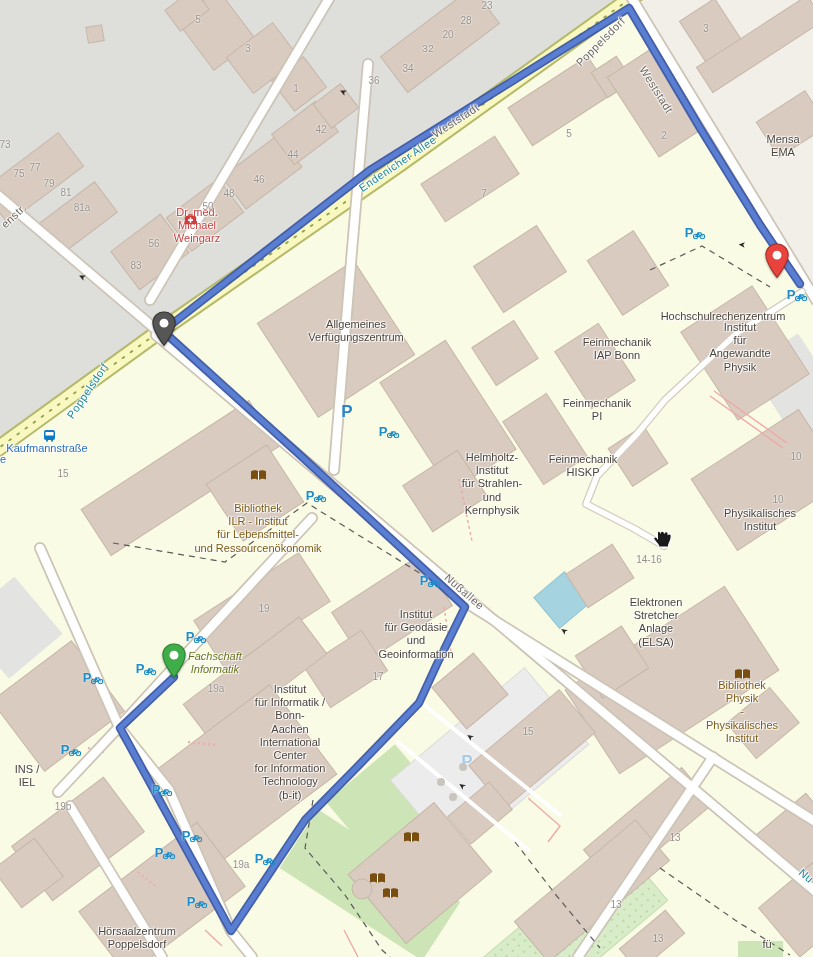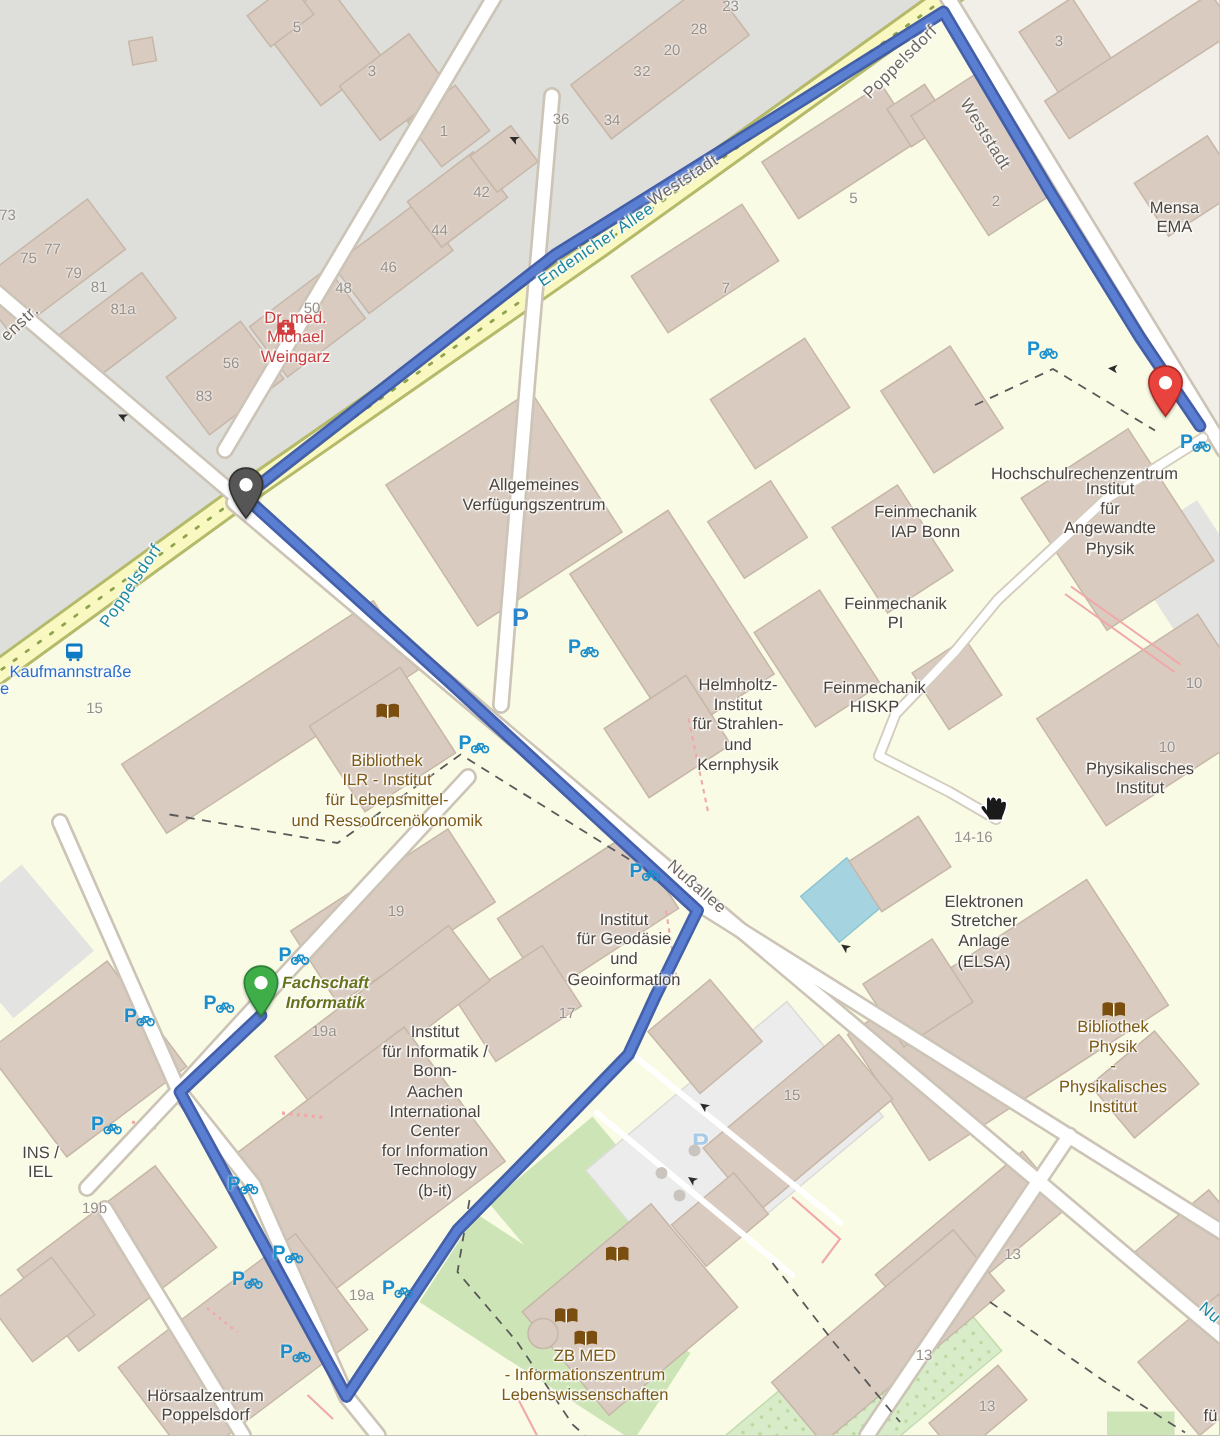--- a/index.html
+++ b/index.html
@@ -6,21 +6,21 @@
   #map{position:relative;width:813px;height:957px;overflow:hidden;
        font-family:"Liberation Sans",sans-serif;background:#fafbe4;cursor:default;}
   #base{position:absolute;left:0;top:0;}
   #labels{position:absolute;left:0;top:0;width:813px;height:957px;}
   .lbl{position:absolute;transform:translate(-50%,-50%);
        font:11px/1.2 "Liberation Sans",sans-serif;color:#4b443c;text-align:center;
        white-space:pre-line;pointer-events:none;
        text-shadow:0 0 2px #fff,0 0 2px #fff,0 0 3px #fff,1px 1px 0 rgba(255,255,255,.75),-1px -1px 0 rgba(255,255,255,.75);}
   .lib{color:#7c5a14;}
   .red{color:#c93f3f;}
-  .olive{color:#68721c;font-style:italic;font-weight:bold;}
+  .olive{color:#68721c;font-style:italic;font-weight:normal;}
   .blue{color:#2a6fc9;}
   .street{color:#6e6860;letter-spacing:.5px;}
   .teal{color:#1b87a0;letter-spacing:.5px;}
   .num{position:absolute;transform:translate(-50%,-50%);font:10px "Liberation Sans",sans-serif;
        color:#97908a;pointer-events:none;white-space:nowrap;
        text-shadow:0 0 2px rgba(255,255,255,.9),0 0 2px rgba(255,255,255,.9);}
   .icon{position:absolute;pointer-events:none;}
   .pbike{position:absolute;transform:translate(-50%,-50%);color:#1b8ecb;
        font:bold 13px "Liberation Sans",sans-serif;pointer-events:none;
        text-shadow:0 0 2px #fff;display:flex;align-items:flex-start;}
@@ -224,62 +224,59 @@
       <div class="lbl " style="left: 137px; top: 938px; transform: translate(-50%, -50%);">Hörsaalzentrum
 Poppelsdorf</div>
       <div class="lbl lib" style="left: 258px; top: 528px; transform: translate(-50%, -50%);">Bibliothek
 ILR - Institut
 für Lebensmittel-
 und Ressourcenökonomik</div>
       <div class="lbl lib" style="left: 742px; top: 712px; transform: translate(-50%, -50%);">Bibliothek
 Physik
 - Physikalisches
 Institut</div>
-      <div class="lbl lib" style="left: 390px; top: 918px; transform: translate(-50%, -50%);">ZB MED
-- Informationszentrum
-Lebenswissenschaften</div>
       <div class="lbl red" style="left: 197px; top: 226px; transform: translate(-50%, -50%); text-align: center;">Dr. med.
 Michael
 Weingarz</div>
       <div class="lbl olive" style="left: 188px; top: 663px; transform: translate(0px, -50%);">Fachschaft
 Informatik</div>
       <div class="lbl blue" style="left: 47px; top: 449px; transform: translate(-50%, -50%);">Kaufmannstraße</div>
       <div class="lbl blue" style="left: 3px; top: 460px; transform: translate(-50%, -50%);">e</div>
       <div class="lbl street" style="left: 456px; top: 121px; transform: translate(-50%, -50%) rotate(-33deg);">Weststadt</div>
       <div class="lbl street" style="left: 656px; top: 90px; transform: translate(-50%, -50%) rotate(58deg);">Weststadt</div>
       <div class="lbl street" style="left: 601px; top: 42px; transform: translate(-50%, -50%) rotate(-45deg);">Poppelsdorf</div>
       <div class="lbl street" style="left: 14px; top: 216px; transform: translate(-50%, -50%) rotate(-43deg);">enstr.</div>
       <div class="lbl street" style="left: 464px; top: 592px; transform: translate(-50%, -50%) rotate(41deg);">Nußallee</div>
       <div class="lbl teal" style="left: 398px; top: 164px; transform: translate(-50%, -50%) rotate(-34deg);">Endenicher Allee</div>
       <div class="lbl teal" style="left: 88px; top: 391px; transform: translate(-50%, -50%) rotate(-56deg);">Poppelsdorf</div>
       <div class="lbl teal" style="left: 806px; top: 876px; transform: translate(-50%, -50%) rotate(41deg);">Nu</div>
       <div class="lbl " style="left: 795px; top: 14px; transform: translate(-50%, -50%); margin-left: 34px;">An
 Gym</div>
-      <div class="lbl " style="left: 807px; top: 945px; transform: translate(-50%, -50%);">fü</div>
+      <div class="lbl " style="left: 767px; top: 945px; transform: translate(-50%, -50%);">fü</div>
       <div class="num" style="left: 5px; top: 144px;">73</div>
       <div class="num" style="left: 19px; top: 156px; margin-top: 17px;">75</div>
       <div class="num" style="left: 35px; top: 167px;">77</div>
       <div class="num" style="left: 49px; top: 183px;">79</div>
       <div class="num" style="left: 66px; top: 192px;">81</div>
       <div class="num" style="left: 82px; top: 207px;">81a</div>
       <div class="num" style="left: 136px; top: 265px;">83</div>
       <div class="num" style="left: 154px; top: 243px;">56</div>
       <div class="num" style="left: 208px; top: 206px;">50</div>
       <div class="num" style="left: 229px; top: 193px;">48</div>
       <div class="num" style="left: 259px; top: 179px;">46</div>
       <div class="num" style="left: 293px; top: 154px;">44</div>
       <div class="num" style="left: 321px; top: 129px;">42</div>
       <div class="num" style="left: 296px; top: 88px;">1</div>
       <div class="num" style="left: 248px; top: 48px;">3</div>
       <div class="num" style="left: 198px; top: 19px;">5</div>
       <div class="num" style="left: 487px; top: 5px;">23</div>
       <div class="num" style="left: 466px; top: 20px;">28</div>
       <div class="num" style="left: 448px; top: 34px;">20</div>
       <div class="num" style="left: 428px; top: 49px; font-family: Liberation Mono, monospace;">32</div>
-      <div class="num" style="left: 408px; top: 81px;">34</div>
+      <div class="num" style="left: 408px; top: 68px;">34</div>
       <div class="num" style="left: 374px; top: 80px;">36</div>
       <div class="num" style="left: 706px; top: 28px;">3</div>
       <div class="num" style="left: 569px; top: 133px;">5</div>
       <div class="num" style="left: 664px; top: 135px;">2</div>
       <div class="num" style="left: 484px; top: 193px;">7</div>
       <div class="num" style="left: 63px; top: 473px;">15</div>
       <div class="num" style="left: 264px; top: 608px;">19</div>
       <div class="num" style="left: 378px; top: 676px;">17</div>
       <div class="num" style="left: 216px; top: 688px;">19a</div>
       <div class="num" style="left: 63px; top: 806px;">19b</div>

